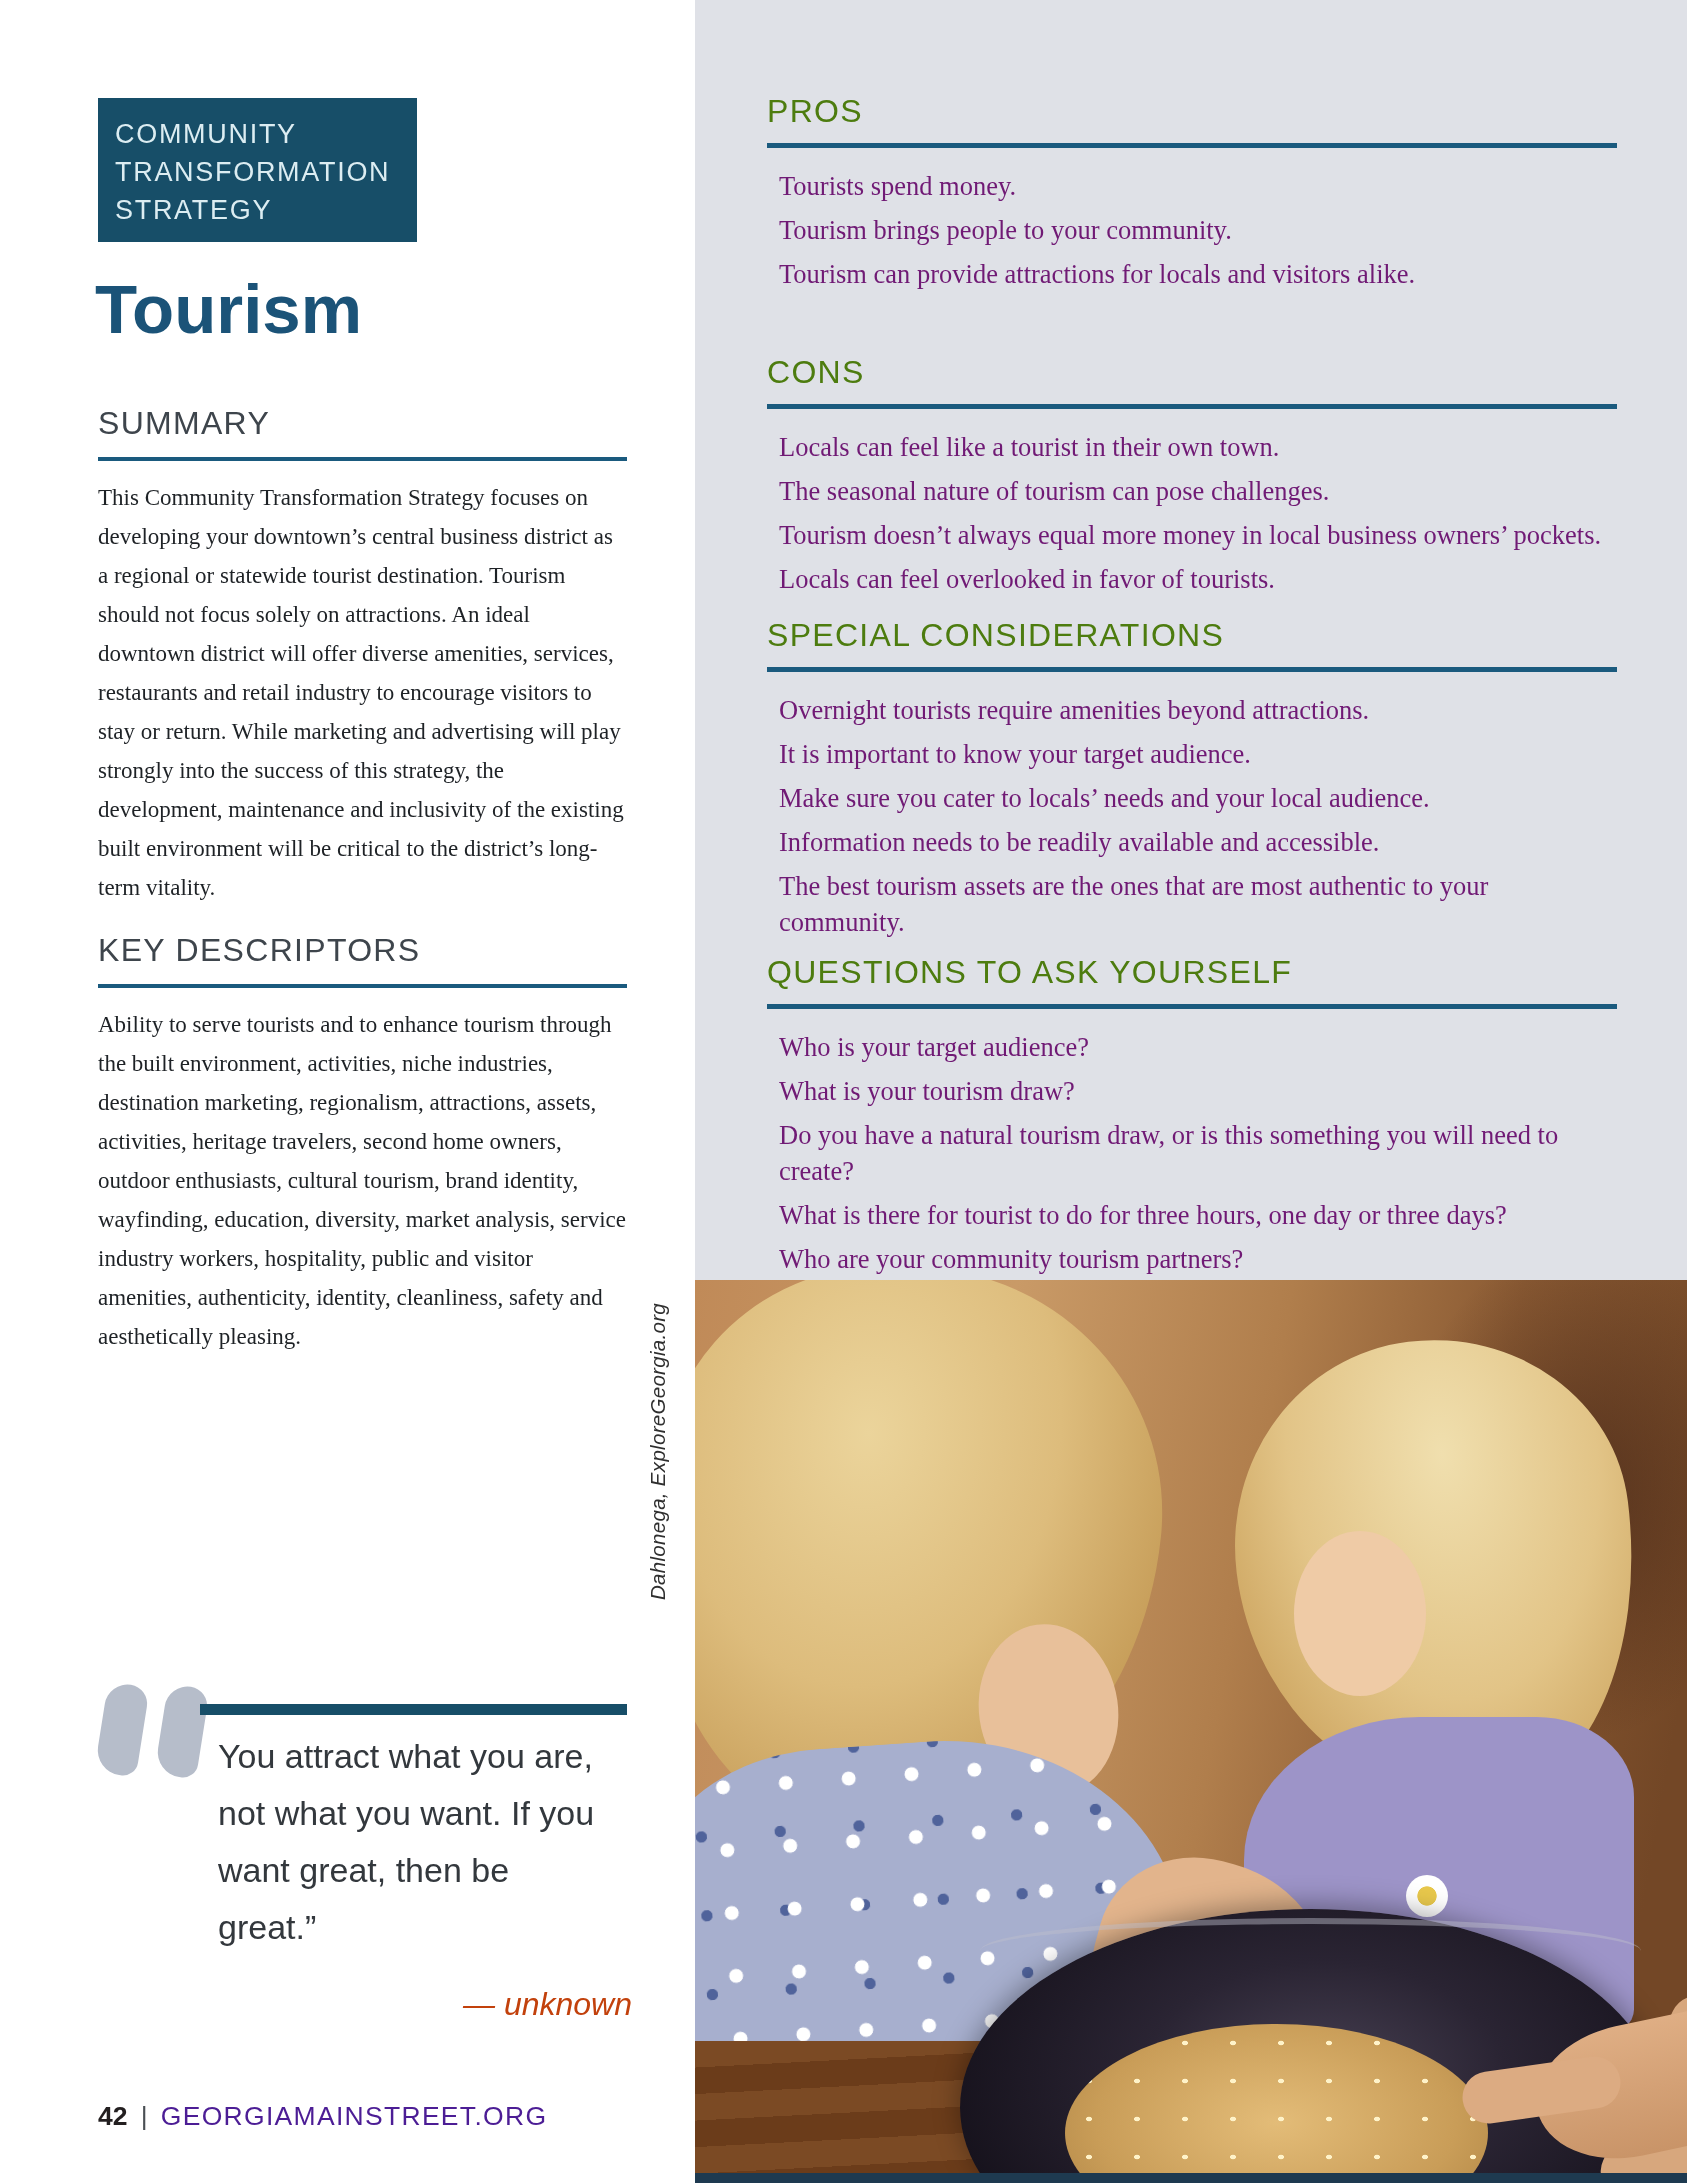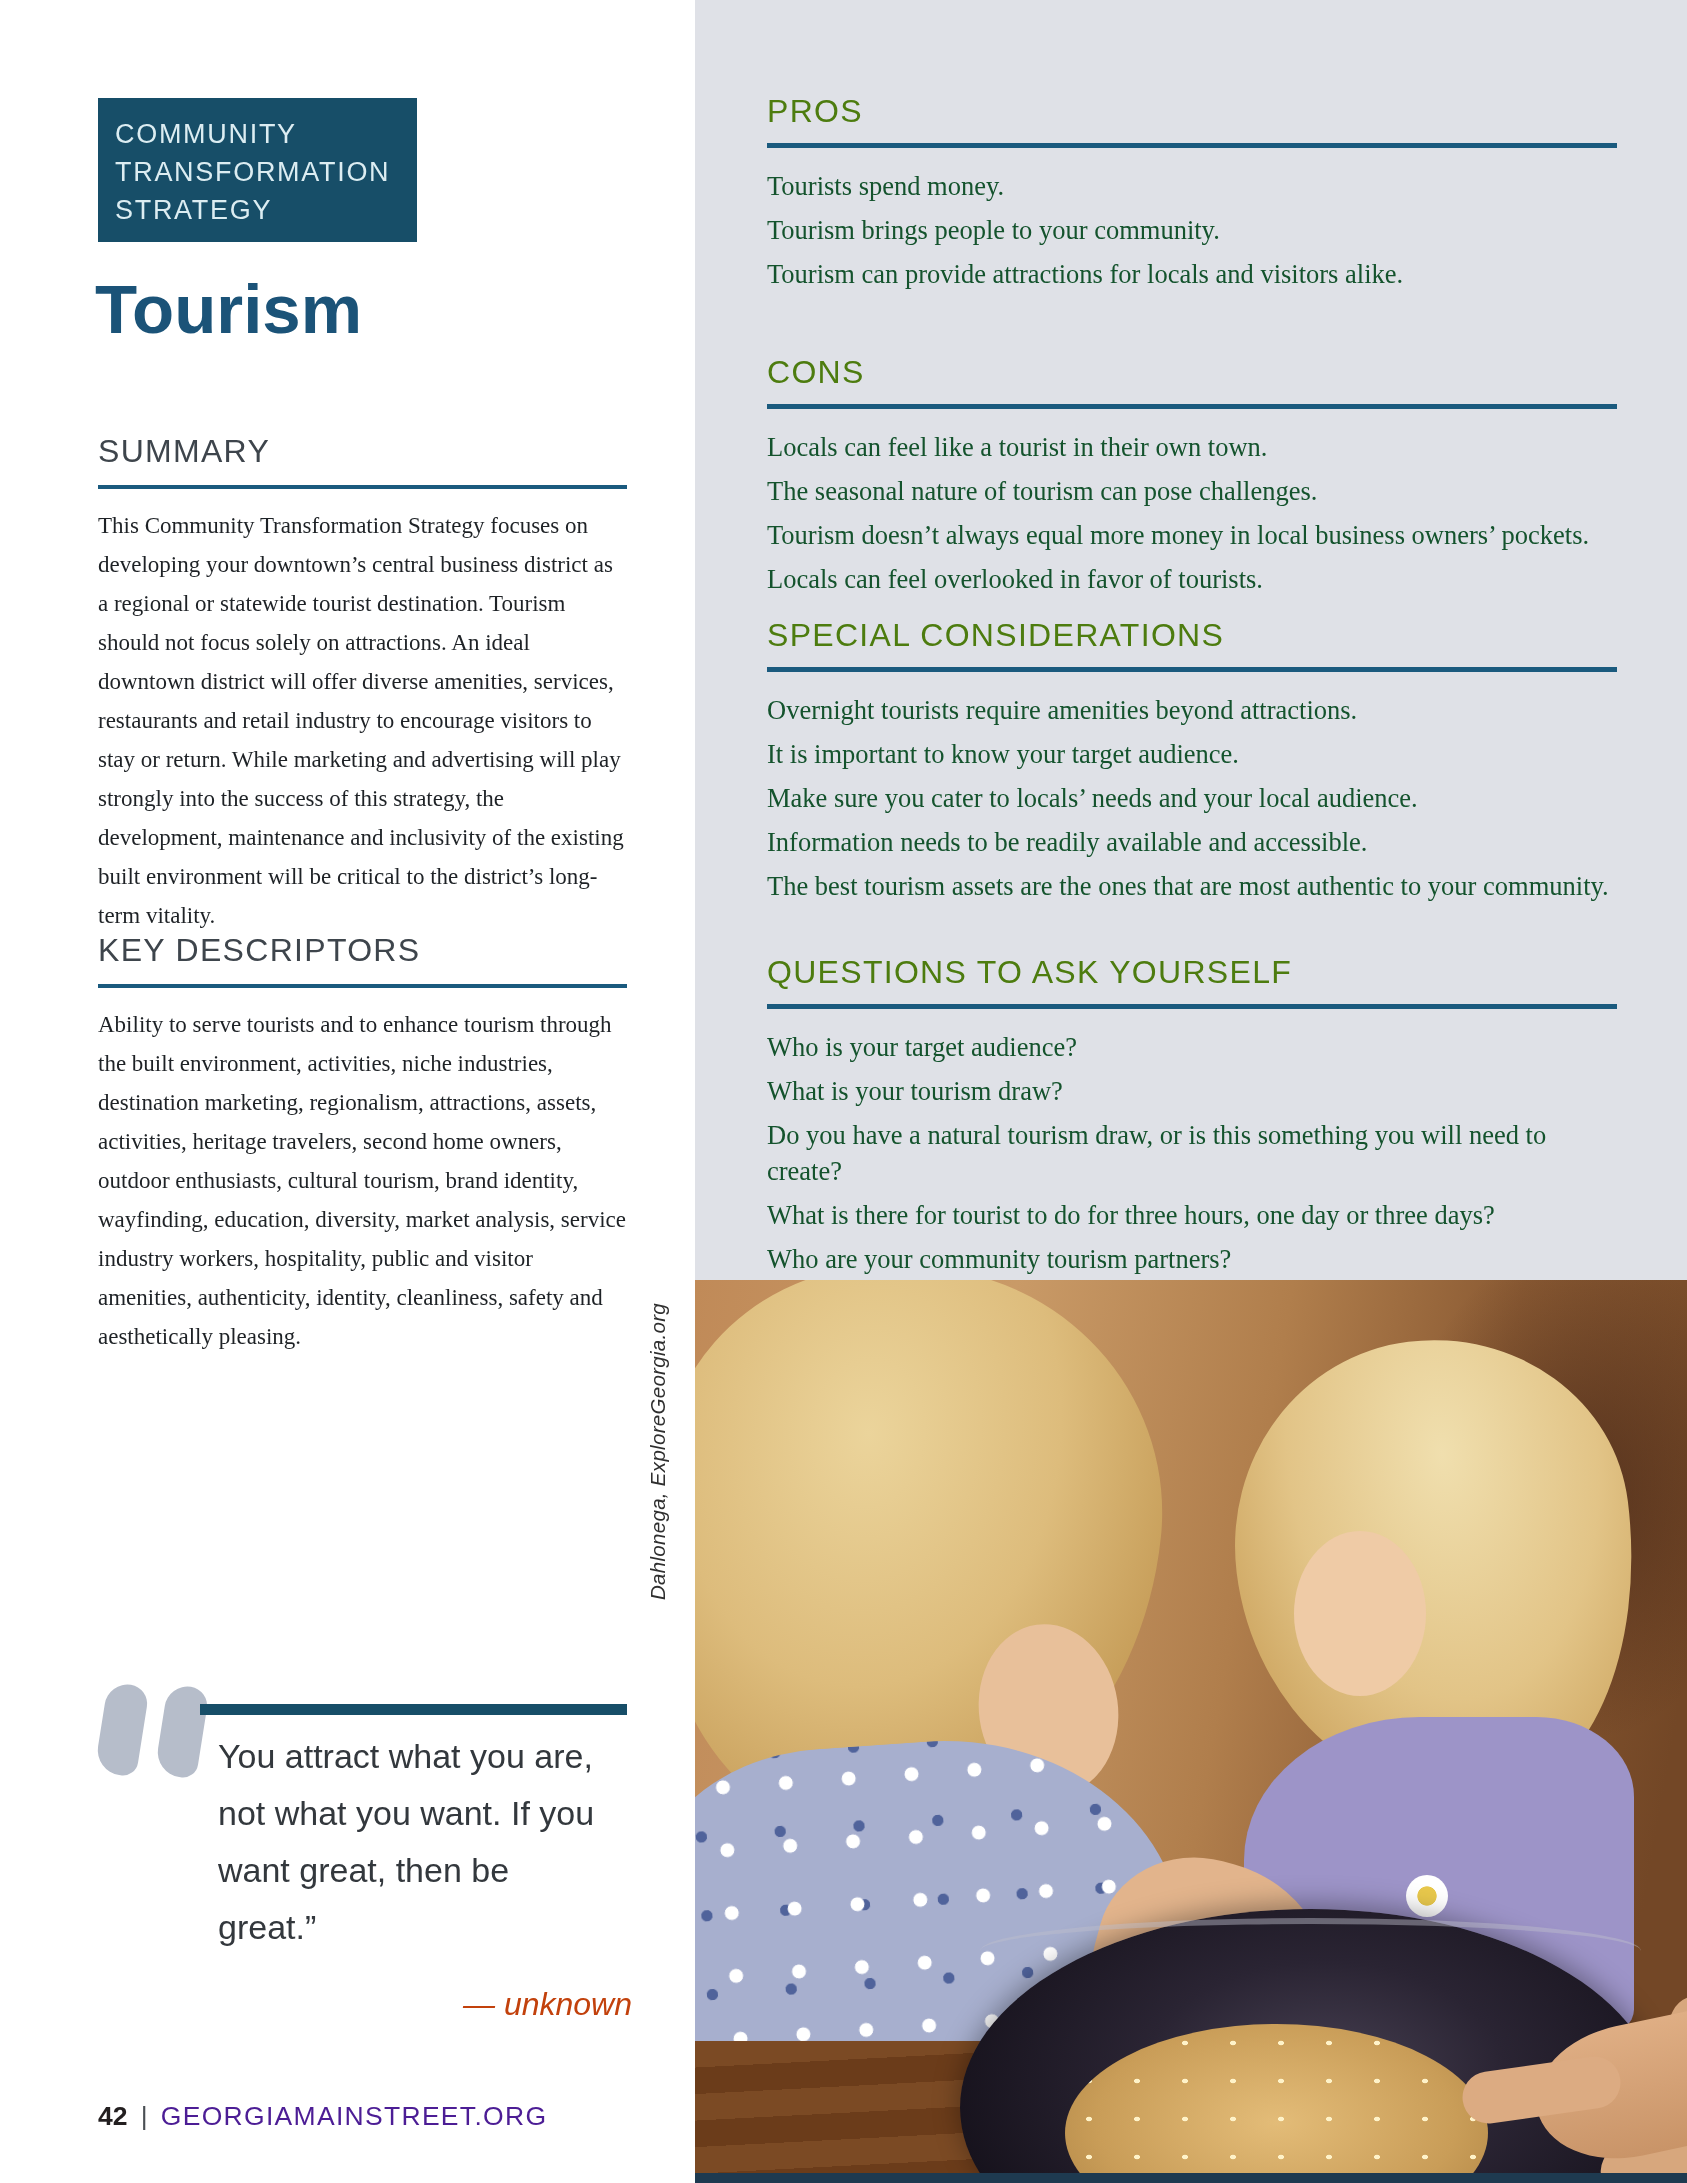--- a/index.html
+++ b/index.html
@@ -13,21 +13,21 @@
   .badge{position:absolute;left:98px;top:98px;width:319px;height:144px;background:#174E68;}
   .badge-line{font-family:"Liberation Sans", sans-serif;font-size:27px;line-height:38px;
               color:#DCEDF2;letter-spacing:1.7px;padding-left:17px;}
   .badge-pad{padding-top:17px;}
 
   .page-title{position:absolute;left:95px;top:270px;margin:0;
               font-family:"Liberation Sans", sans-serif;font-weight:bold;
               font-size:69px;color:#1B5378;}
 
   .lsec{position:absolute;left:98px;width:529px;}
-  .lsec.summary{top:405px;margin-top:28px;}
+  .lsec.summary{top:405px;}
   .lsec.keydesc{top:932px;}
   .lhead{margin:0;font-family:"Liberation Sans", sans-serif;font-weight:normal;
          font-size:32px;letter-spacing:1.3px;color:#3E454C;}
   .lrule{height:4.6px;background:#1A5A7E;margin-top:14.6px;}
   .lbody{margin:17px 0 0 0;font-size:23px;line-height:39px;color:#1E2226;}
 
   
   .qmark{position:absolute;width:42px;height:91px;background:#B6BDCA;
          border-radius:24px 20px 16px 26.5px;transform:rotate(9deg);}
   .qmark.m1{left:101px;top:1684px;}
@@ -48,21 +48,21 @@
   
   .rsec{position:absolute;left:767px;width:850px;}
   .rsec.pros{top:93px;}
   .rsec.cons{top:354px;}
   .rsec.special{top:617px;}
   .rsec.questions{top:954px;}
   .rhead{margin:0;font-family:Liberation Sans, sans-serif;font-weight:normal;
          font-size:32px;letter-spacing:1.3px;color:#4d7c0f;}
   .rrule{height:5.3px;background:#1A5A7E;margin-top:13.2px;}
   .ritems{margin-top:20px;}
-  .ritem{margin:0 0 8px 0;font-size:26.5px;line-height:36px;color:#14532d;}
+  .ritem{margin:0 0 8px 12px;font-size:26.5px;line-height:36px;color:#701a75;}
 
   
   .photo-caption{position:absolute;left:646px;top:1289px;height:311px;
                  writing-mode:vertical-rl;transform:rotate(180deg);
                  font-family:"Liberation Sans", sans-serif;font-style:italic;
                  font-size:20.5px;color:#2F2F2F;letter-spacing:0.3px;}
 
   
   .photo{position:absolute;left:695px;top:1280px;width:992px;height:903px;overflow:hidden;
          background:linear-gradient(100deg,#C08A58 0%,#C99A67 28%,#B07E4C 52%,#8A5A33 72%,#734726 92%);}

